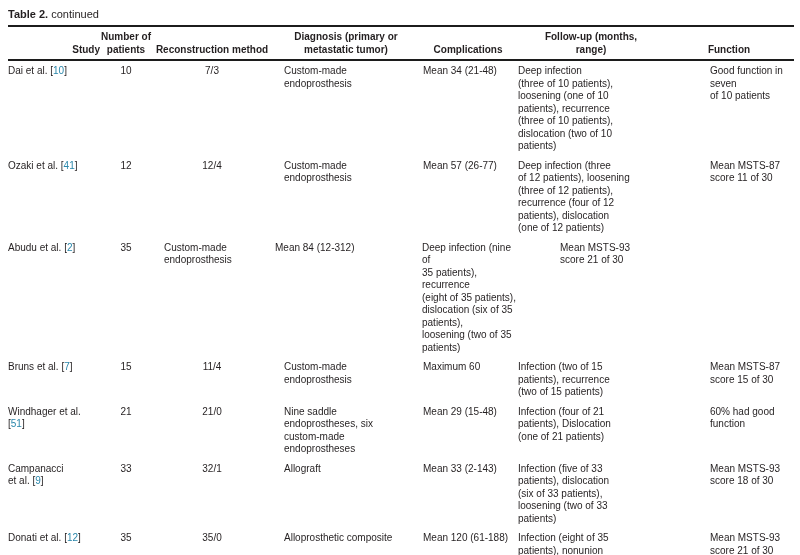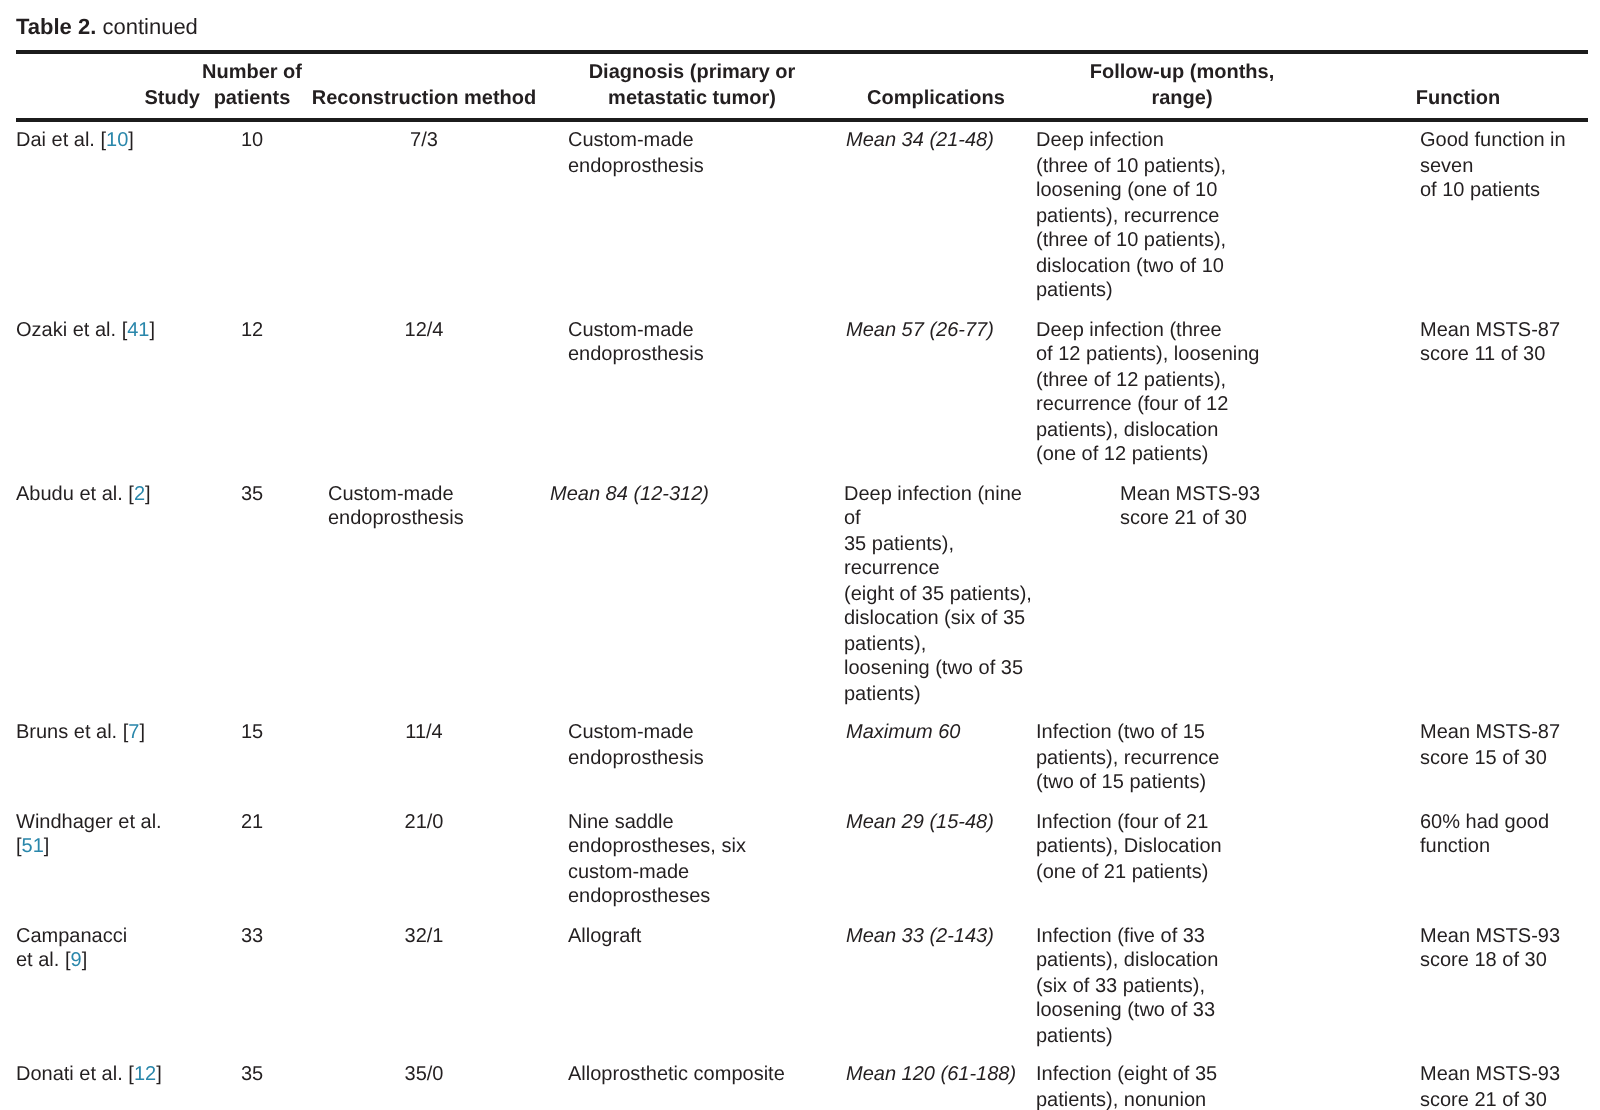--- a/index.html
+++ b/index.html
@@ -34,21 +34,21 @@
     font-size: 10px;
     line-height: 12.5px;
     white-space: pre-line;
     vertical-align: top;
     box-sizing: border-box;
   }
   .c1 { padding-right: 4px; }
   .c2 { text-align: center; }
   .c3 { text-align: center; }
   .c4 { padding-left: 12px; }
-  .c5 { padding-left: 3px; font-style: italic; }
+  .c5 { padding-left: 3px; }
   .c6 { padding-left: 2px; }
   .c7 { padding-left: 4px; margin-left: 40px; }
   .cite { color: #231f20; }
   .cite .num { color: #2a87ab; }
 </style>
 </head>
 <body>
 
 <div class="page">
 

